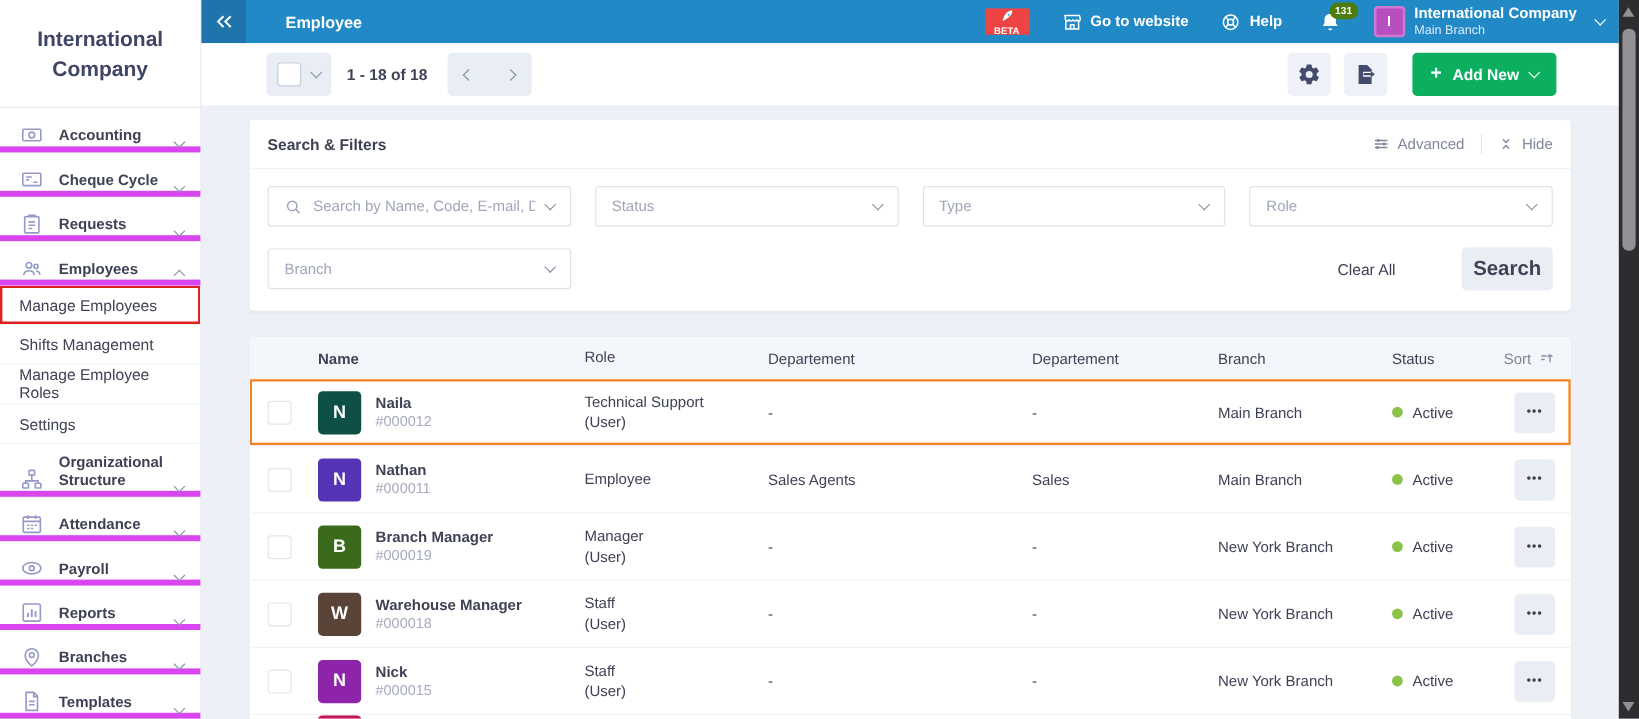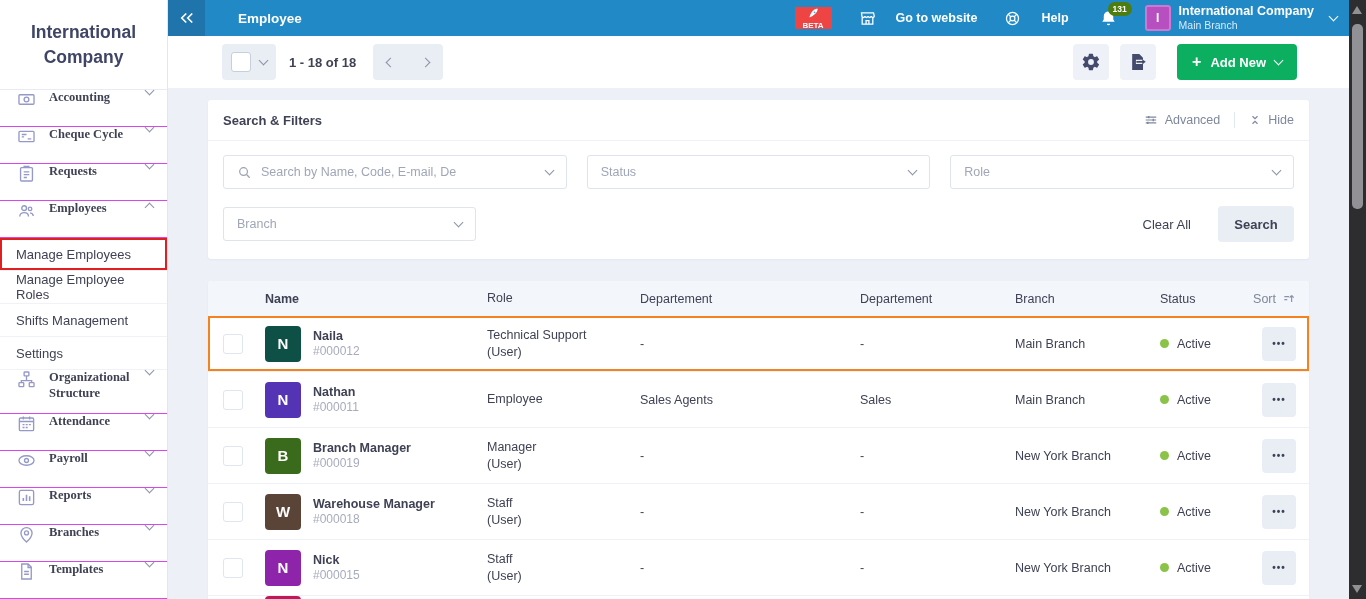--- a/index.html
+++ b/index.html
@@ -11,38 +11,38 @@
   .chev.down  { transform:rotate(45deg); margin-top:-3px; }
   .chev.up    { transform:rotate(-135deg); margin-top:3px; }
   .chev.left  { transform:rotate(135deg); }
   .chev.right { transform:rotate(-45deg); }
   .chev.white { border-color:#fff; }
 
   
   #sidebar { width:168px; background:#fff; border-right:1px solid #e2e6ef; flex:none; display:flex; flex-direction:column; }
   .logo { height:90px; border-bottom:1px solid #e8ebf3; display:flex; align-items:center; justify-content:center; text-align:center;
           font-size:17.5px; font-weight:700; color:#3f4566; line-height:1.4; padding:0 14px; }
-  .nav-item { height:37px; display:flex; align-items:flex-start; padding:0 14px 0 16px; border-bottom:1px solid #d946ef; cursor:pointer;font-family:Liberation Serif, serif; }
+  .nav-item { height:37px; display:flex; align-items:flex-end; padding:0 14px 0 16px; border-bottom:5px solid #d946ef; cursor:pointer; }
   .nav-item.tall { height:44px; }
   .nav-ic { width:20px; margin-right:13px; display:flex; align-items:center; justify-content:center; flex:none; }
   .nav-label { flex:1; font-size:12.5px; font-weight:600; color:#3f4254; line-height:1.25; }
   .sub-item { height:33px; display:flex; align-items:center; padding:0 14px 0 16px; border-bottom:1px solid #f0f2f7; font-size:13px; color:#3f4254; cursor:pointer; }
   .sub-item.selected { box-shadow:inset 0 0 0 2px #e02020; }
 
   
   #main { width:1181px; flex:none; display:flex; flex-direction:column; }
 
   
   #topbar { height:36px; background:#2189c6; display:flex; align-items:center; flex:none; }
   #collapse { width:37px; height:36px; background:#1e74ab; border:none; display:flex; align-items:center; justify-content:center; cursor:pointer; flex:none; }
   .page-title { color:#fff; font-size:13.5px; font-weight:700; margin-left:33px; }
   .topbar-right { margin-left:auto; display:flex; align-items:center; height:36px; }
   .beta { width:37px; height:22px; background:#ef4444; display:flex; flex-direction:column; align-items:center; justify-content:center; cursor:pointer; }
   .beta span { color:#fff; font-size:8px; font-weight:700; margin-top:1px; }
-  .top-link { display:flex; align-items:center; gap:20px; color:#fff; font-weight:700; font-size:12.5px; margin-left:27px; cursor:pointer; }
+  .top-link { display:flex; align-items:center; gap:7px; color:#fff; font-weight:700; font-size:12.5px; margin-left:27px; cursor:pointer; }
   .bell-wrap { position:relative; margin-left:30px; cursor:pointer; }
   .nbadge { position:absolute; top:-7px; left:9px; background:#4d7c0f; color:#fff; font-size:8.5px; font-weight:700; padding:2px 5px; border-radius:8px; }
   .user { display:flex; align-items:center; margin-left:27px; margin-right:12px; gap:8px; cursor:pointer; }
   .uavatar { width:26px; height:26px; background:#b84fc0; border:2px solid #cc79d2; border-radius:3px; color:#fff; font-weight:700; font-size:12px;
              display:flex; align-items:center; justify-content:center; }
   .utext { display:flex; flex-direction:column; line-height:1.2; }
   .utext b { font-size:12.5px; color:#fff; }
   .utext small { font-size:10.5px; color:#d9eaf6; font-weight:400; }
   .user .chev { margin-left:8px; }
 
@@ -76,22 +76,22 @@
   .f-row + .f-row { margin-top:17px; align-items:center; }
   .sel { flex:1; height:34px; border:1px solid #dfe3ec; border-radius:3px; background:#fff; display:flex; align-items:center;
          padding:0 13px; color:#a0a6b8; font-size:12.5px; cursor:pointer; }
   .sel .lbl { flex:1; }
   .f-row2 .sel { flex:none; width:calc((100% - 60px)/4); }
   .searchbox { gap:9px; cursor:text; }
   .searchbox input { border:none; outline:none; flex:1; font-size:12.5px; color:#3f4254; font-family:"Liberation Sans", sans-serif; min-width:0; }
   .searchbox input::placeholder { color:#a0a6b8; }
   .f-actions { margin-left:auto; display:flex; align-items:center; gap:27px; }
   .clear-all { font-size:13px; color:#3f4254; cursor:pointer; }
-  .search-btn { height:36px; width:76px; background:#e9edf4; border:none; border-radius:4px; font-size:13px; font-weight:600; color:#3f4254;
-                cursor:pointer; font-family:"Liberation Sans", sans-serif; }
+  .search-btn { height:36px; width:76px; background:#e9edf4; border:none; border-radius:4px; font-size:17px; font-weight:600; color:#3f4254;
+                cursor:pointer; font-family:"Liberation Sans", sans-serif;margin-left:28px; }
 
   
   .tbl { padding-bottom:0; overflow:hidden; }
   .thead { height:35px; background:#f3f7fb; display:flex; align-items:center; padding-left:15px; font-size:12.5px; color:#7e8799; }
   .th.cell-name { color:#3f4254; font-weight:700; }
   .row { height:56px; display:flex; align-items:center; padding-left:15px; border-bottom:1px solid #eef1f6; background:#fff; }
   .row.highlighted { box-shadow:inset 0 0 0 2px #f58220; }
   .row.partial { height:9px; border:none; overflow:hidden; align-items:flex-start; }
   .cell-check  { width:27px; flex:none; display:flex; }
   .cell-name   { width:237px; flex:none; display:flex; align-items:center; }
@@ -173,24 +173,24 @@
         </span>
         <span class="nav-label">Employees</span>
         <i class="chev up"></i>
       </div>
 
       <div>
         <div class="sub-item selected">
           <span>Manage Employees</span>
         </div>
         <div class="sub-item">
+          <span>Shifts Management</span>
+        </div>
+        <div class="sub-item">
           <span>Manage Employee Roles</span>
-        </div>
-        <div class="sub-item">
-          <span>Shifts Management</span>
         </div>
         <div class="sub-item">
           <span>Settings</span>
         </div>
       </div>
 
       <div class="nav-item tall">
         <span class="nav-ic">
           <svg width="19" height="19" viewBox="0 0 24 24" fill="none" stroke="#9599c8" stroke-width="1.7">
               <rect x="9" y="2.5" width="6" height="5" rx="0.8"></rect>
@@ -402,20 +402,24 @@
                 <svg width="15" height="15" viewBox="0 0 24 24" fill="none" stroke="#9aa2b5" stroke-width="2">
                     <circle cx="10.5" cy="10.5" r="6.2"></circle>
                     <path d="M15.3 15.3l5 5"></path>
                   </svg>
               </span>
               <input type="text" placeholder="Search by Name, Code, E-mail, De" style="">
               <i class="chev down"></i>
             </div>
             <div class="sel">
               <span class="lbl">Status</span>
+              <i class="chev down"></i>
+            </div>
+            <div class="sel">
+              <span class="lbl">Type</span>
               <i class="chev down"></i>
             </div>
             <div class="sel">
               <span class="lbl">Role</span>
               <i class="chev down"></i>
             </div>
           </div>
           <div class="f-row f-row2">
             <div class="sel">
               <span class="lbl">Branch</span>

